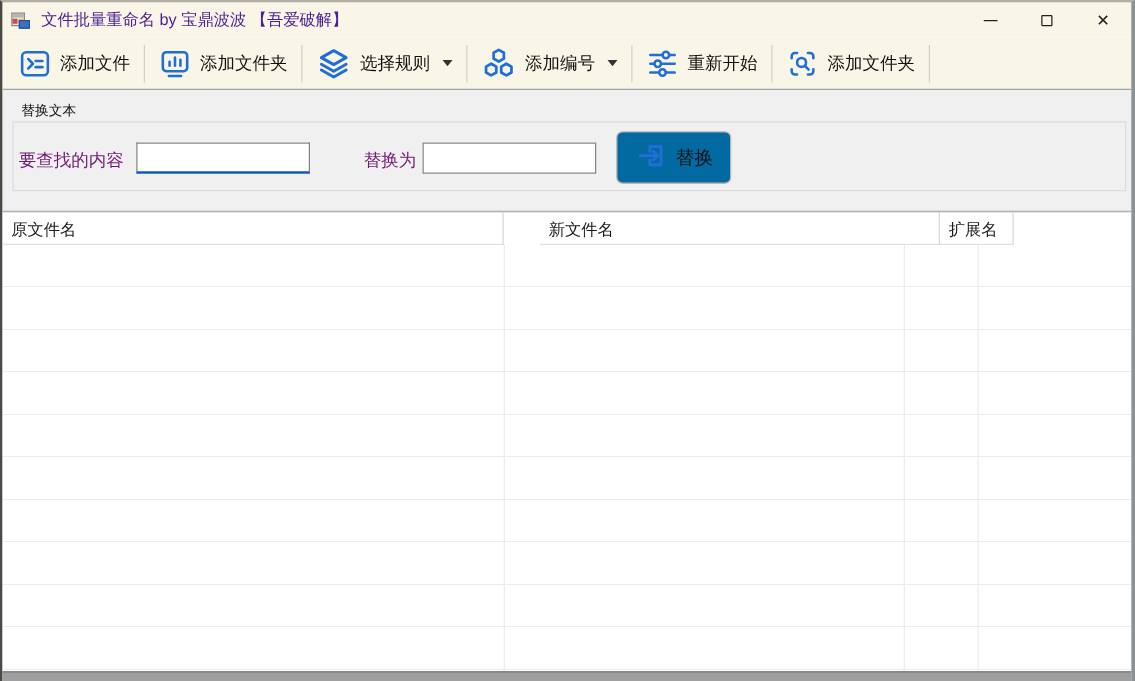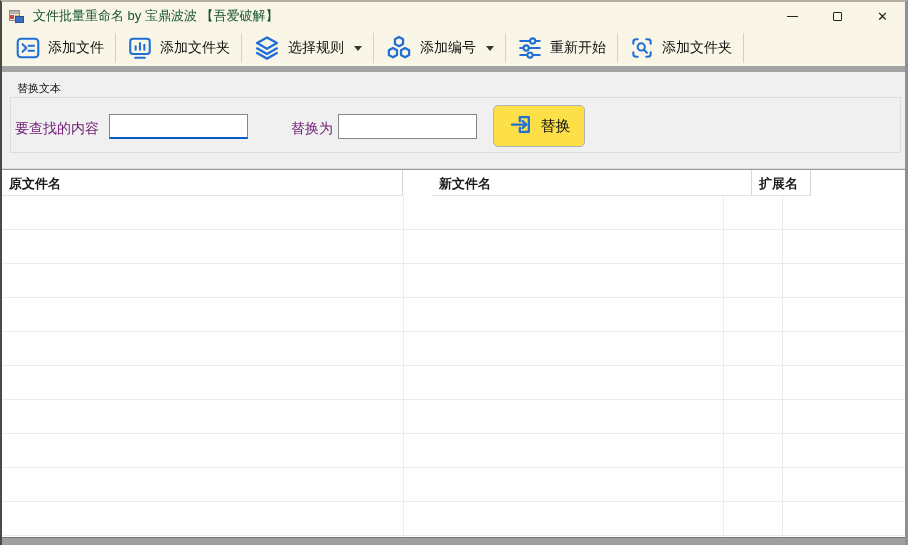--- a/index.html
+++ b/index.html
@@ -18,31 +18,31 @@
   .titlebar {
     position:absolute; left:0; top:0; right:0; height:28px;
     background:#faf6e7; display:flex; align-items:center;
   }
   .app-icon { width:16px; height:16px; margin-left:7px; position:relative; flex:0 0 auto; }
   .app-icon .w1 { position:absolute; left:0; top:2; top:2px; width:11px; height:11px; background:#e8e6e3; border:1px solid #8a8a8a; }
   .app-icon .bar { position:absolute; left:1px; top:3px; width:9px; height:3px; background:#b8b4ae; }
   .app-icon .red { position:absolute; left:1px; top:7px; width:4px; height:4px; background:#c94f43; }
   .app-icon .yel { position:absolute; left:6px; top:7px; width:4px; height:3px; background:#e0c04e; }
   .app-icon .blu { position:absolute; left:6px; top:8px; width:9px; height:7px; background:#3f6fc4; border:1px solid #2a4f96; }
-  .title-text { margin-left:8px; font-size:13px; color:#14532d; white-space:nowrap; }
+  .title-text { margin-left:8px; font-size:13px; color:#4c1d95; white-space:nowrap; }
   .caption-buttons { position:absolute; right:0; top:0; height:28px; display:flex; }
   .caption-btn { width:45px; height:28px; display:flex; align-items:center; justify-content:center; }
   .glyph-min { width:11px; height:1px; background:#222; }
   .glyph-max { width:9px; height:9px; border:1px solid #222; border-radius:1px; }
   .glyph-close { font-size:13px; line-height:1; color:#222; }
 
   
   .toolbar {
     position:absolute; left:0; top:28px; right:0; height:42px;
-    background:#faf6e7; border-bottom:6px solid #a3a3a3;
+    background:#faf6e7; border-bottom:1px solid #a3a3a3;
     display:flex; align-items:center; padding-left:4px;
   }
   .tb-btn {
     display:flex; align-items:center; gap:7px;
     padding:0 9px; height:36px; background:transparent; border:none;
     font-family:inherit; font-size:14px; color:#111; cursor:default; white-space:nowrap;
   }
   .tb-btn svg { display:block; }
   .tb-sep { width:1px; height:30px; background:#d4d0c3; margin:0 2px; flex:0 0 auto; }
   .dd-arrow {
@@ -65,35 +65,35 @@
     background:#f0f0f0; padding:0 4px; z-index:2;
   }
   .fld-label { position:absolute; font-size:14px; color:#701a75; white-space:nowrap; }
   .txt-input {
     position:absolute; width:139px; height:25px; background:#fff;
     border:1px solid #858585; font-family:inherit; font-size:13px; padding:0 5px; outline:none;
   }
   .txt-input.focused { border-bottom:2px solid #0b5bc4; }
   .replace-btn {
     position:absolute; left:491px; top:33px; width:92px; height:42px;
-    background:#fde047; border:1px solid #b3b3b3; border-radius:5px;
+    background:#0369a1; border:1px solid #b3b3b3; border-radius:5px;
     display:flex; align-items:center; justify-content:center; gap:6px;
     font-family:inherit; font-size:15px; color:#111; cursor:default;
   }
 
   
   .table {
     position:absolute; left:0; top:167px; width:903px; bottom:8px;
     background:#fff; border-top:1px solid #9a9a9a;
   }
   .thead { display:flex; height:26px; background:#fff; }
   .th {
     font-size:13px; color:#1a1a1a; padding:5px 0 0 7px;
     border-right:1px solid #d8d8d8; border-bottom:1px solid #e2e2e2;
-    white-space:nowrap; overflow:hidden;font-weight:bold;
+    white-space:nowrap; overflow:hidden;
   }
   .th.c0 { width:401px; }
   .th.c1 { width:320px;margin-left:29px; }
   .th.c2 { width:59px; }
   .th.c3 { flex:1; border-right:none; border-bottom:none; }
   .tbody {
     position:absolute; left:0; top:26px; right:0; bottom:0;
     background:repeating-linear-gradient(to bottom, #fff 0 33px, #ececec 33px 34px);
   }
   .vline { position:absolute; top:0; bottom:0; width:1px; background:#ececec; }

